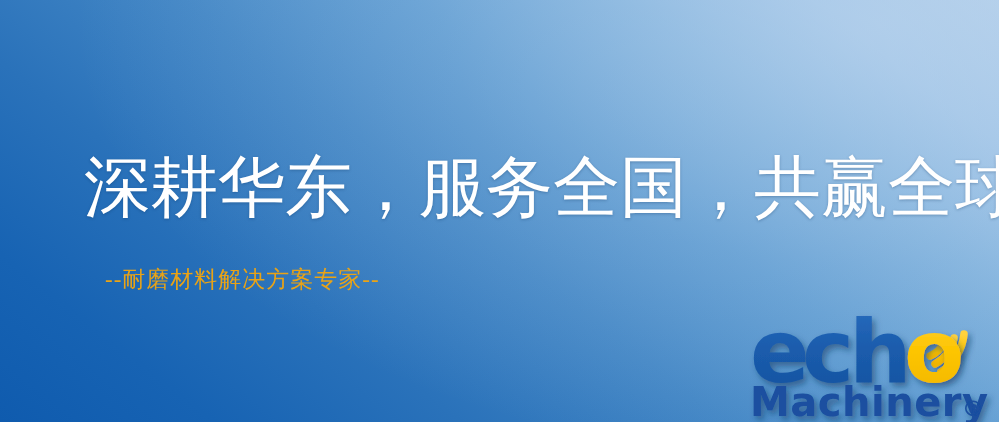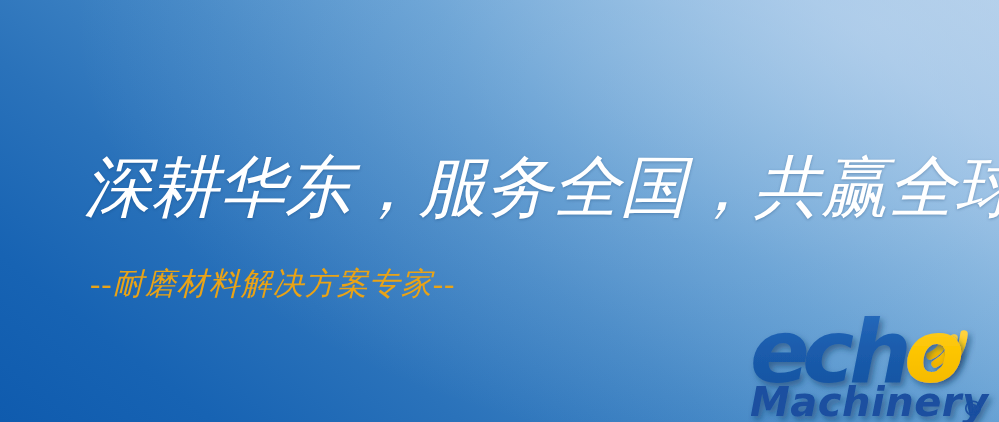--- a/index.html
+++ b/index.html
@@ -22,21 +22,20 @@
     background:
       linear-gradient(38deg,
         #0f5bae 0%,
         #1763b3 14%,
         #2a72ba 30%,
         #4286c5 47%,
         #5d9bd1 62%,
         #7db0dc 76%,
         #9cc2e6 88%,
         #aecce9 100%);
-    font-style: italic;
   }
 
   
   #banner::after {
     content: "";
     position: absolute;
     inset: 0;
     background: radial-gradient(115% 150% at 88% 6%,
                 rgba(190,214,238,0.55) 0%,
                 rgba(190,214,238,0.18) 38%,
@@ -53,24 +52,24 @@
     line-height: 1.06;
     color: #ffffff;
     white-space: nowrap;
     letter-spacing: 0px;
     text-shadow: 0 1px 3px rgba(10,45,90,0.30);
     z-index: 3;
   }
 
   .subtitle {
     position: absolute;
-    left: 90px;
+    left: 105px;
     top: 267px;
     font-family: "Liberation Serif", "DejaVu Serif", serif;
-    font-size: 31px;
+    font-size: 23px;
     line-height: 1.1;
     color: #e9a316;
     white-space: nowrap;
     letter-spacing: 1px;
     z-index: 3;
     text-align: right;
   }
 
   
   #logo {

